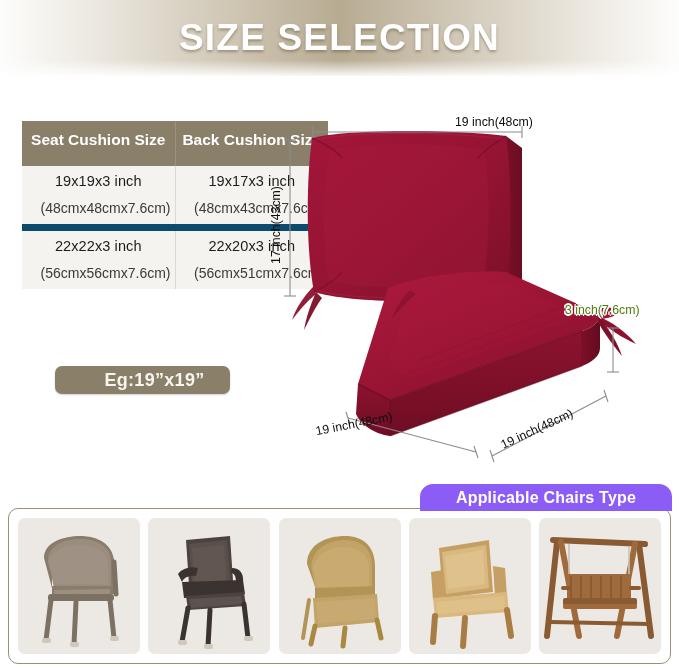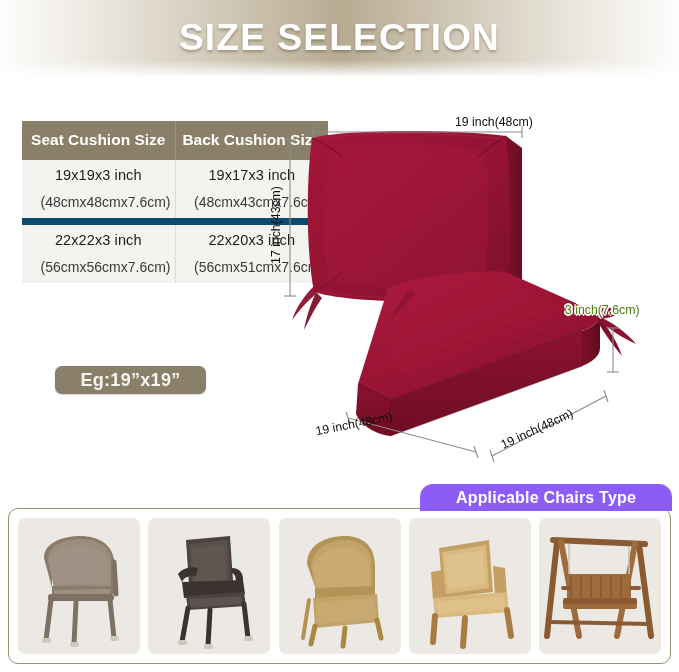--- a/index.html
+++ b/index.html
@@ -48,21 +48,21 @@
     width: 306px;
     border-collapse: collapse;
     background: #f5f3ef;
   }
   .size-table th {
     background: #8a7f68;
     color: #ffffff;
     font-size: 15.5px;
     font-weight: bold;
     line-height: 1.16;
-    padding: 10px 4px 11px;
+    padding: 10px 4px 17px;
     text-align: center;
     border-right: 1px solid #9c9280;
     font-family: "Liberation Sans", sans-serif;
   }
   .size-table th:last-child { border-right: none; }
   .size-table td {
     width: 50%;
     text-align: center;
     padding: 7px 4px 8px;
     border-right: 1px solid #dedad2;
@@ -89,20 +89,21 @@
   .eg-badge {
     position: absolute; left: 55px; top: 366px;
     width: 151px; height: 28px;
     background: #8a7f68;
     border-radius: 7px;
     display: flex; align-items: center; justify-content: center;
     color: #f7f5ef;
     font-size: 18px; font-weight: bold;
     letter-spacing: 0.3px;
     box-shadow: 0 1px 2px rgba(0,0,0,0.18);
+    padding-left: 24px;
   }
 
   
   .note-block {
     position: absolute; left: 18px; top: 400px;
     width: 262px;
   }
   .note-head {
     font-size: 13px; font-weight: bold; color: #111;
     line-height: 1;

